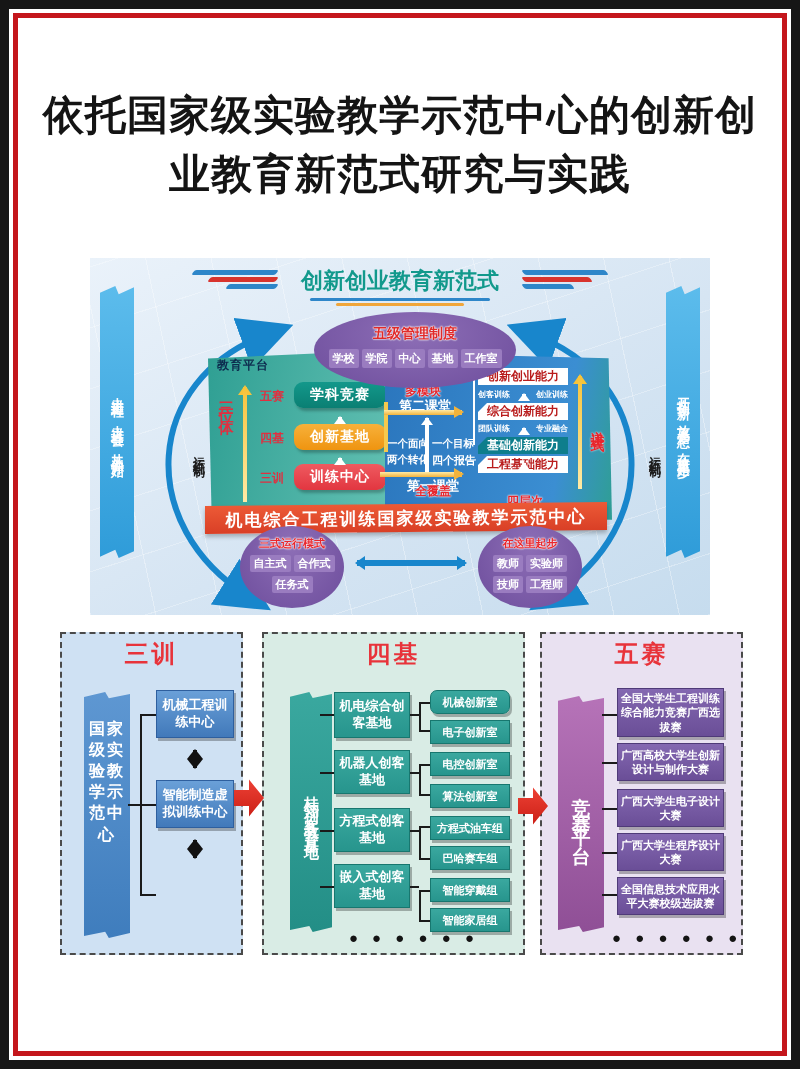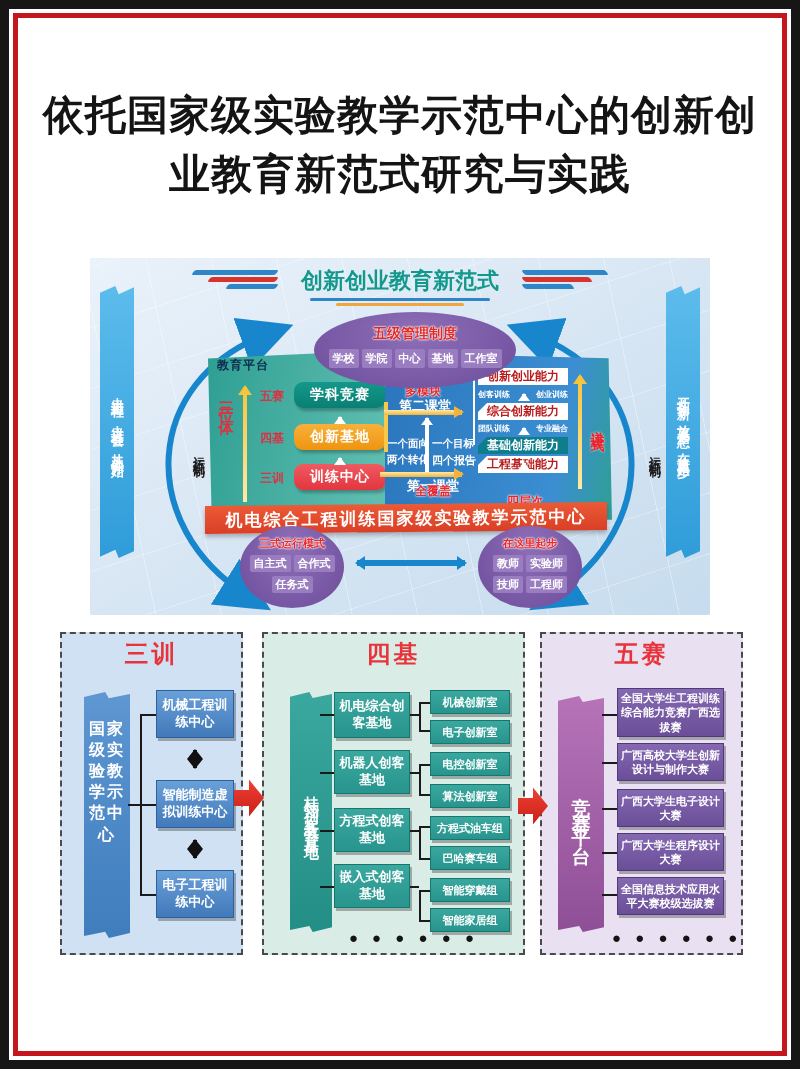--- a/index.html
+++ b/index.html
@@ -311,21 +311,20 @@
   <div class="col-panel col-1">
     <div class="col-title">三训</div>
     <div class="ribbon-v ribbon-blue">国家级实验教学示范中心</div>
     <div class="cline" style="left:78px;top:80px;width:2px;height:182px;"></div>
     <div class="cline" style="left:66px;top:170px;width:14px;height:2px;"></div>
     <div class="cline" style="left:78px;top:80px;width:16px;height:2px;"></div>
     <div class="cline" style="left:78px;top:170px;width:16px;height:2px;"></div>
     <div class="cline" style="left:78px;top:260px;width:16px;height:2px;"></div>
     <div class="nbox nbox-blue" style="top:56px;height:48px;">机械工程训练中心</div>
     <div class="nbox nbox-blue" style="top:146px;height:48px;">智能制造虚拟训练中心</div>
-    <div class="nbox nbox-blue" style="top:236px;height:48px;">电子工程训练中心</div>
     <div class="varr" style="left:125px;top:107px;">
         <i></i>
       </div>
     <div class="varr" style="left:125px;top:197px;">
         <i></i>
       </div>
   </div>
 
   <div class="red-arrow" style="left:234px;top:776px;"></div>
 
@@ -351,21 +350,21 @@
     <div class="cline" style="left:155px;top:160px;width:11px;height:2px;"></div>
     <div class="cline" style="left:146px;top:196px;width:9px;height:2px;"></div>
     <div class="cline" style="left:155px;top:192px;width:2px;height:32px;"></div>
     <div class="cline" style="left:155px;top:192px;width:11px;height:2px;"></div>
     <div class="cline" style="left:155px;top:224px;width:11px;height:2px;"></div>
     <div class="cline" style="left:146px;top:252px;width:9px;height:2px;"></div>
     <div class="cline" style="left:155px;top:256px;width:2px;height:32px;"></div>
     <div class="cline" style="left:155px;top:256px;width:11px;height:2px;"></div>
     <div class="cline" style="left:155px;top:286px;width:11px;height:2px;"></div>
 
-    <div class="nbox nbox-teal-sm" style="top:56px;">机械创新室</div>
+    <div class="nbox nbox-teal-sm" style="top:56px;border-radius:7px;">机械创新室</div>
     <div class="nbox nbox-teal-sm" style="top:86px;">电子创新室</div>
     <div class="nbox nbox-teal-sm" style="top:118px;">电控创新室</div>
     <div class="nbox nbox-teal-sm" style="top:150px;">算法创新室</div>
     <div class="nbox nbox-teal-sm" style="top:182px;">方程式油车组</div>
     <div class="nbox nbox-teal-sm" style="top:212px;">巴哈赛车组</div>
     <div class="nbox nbox-teal-sm" style="top:244px;">智能穿戴组</div>
     <div class="nbox nbox-teal-sm" style="top:274px;">智能家居组</div>
     <div class="dots" style="left:70px;width:160px;text-align:center;">● ● ● ● ● ●</div>
   </div>
 

